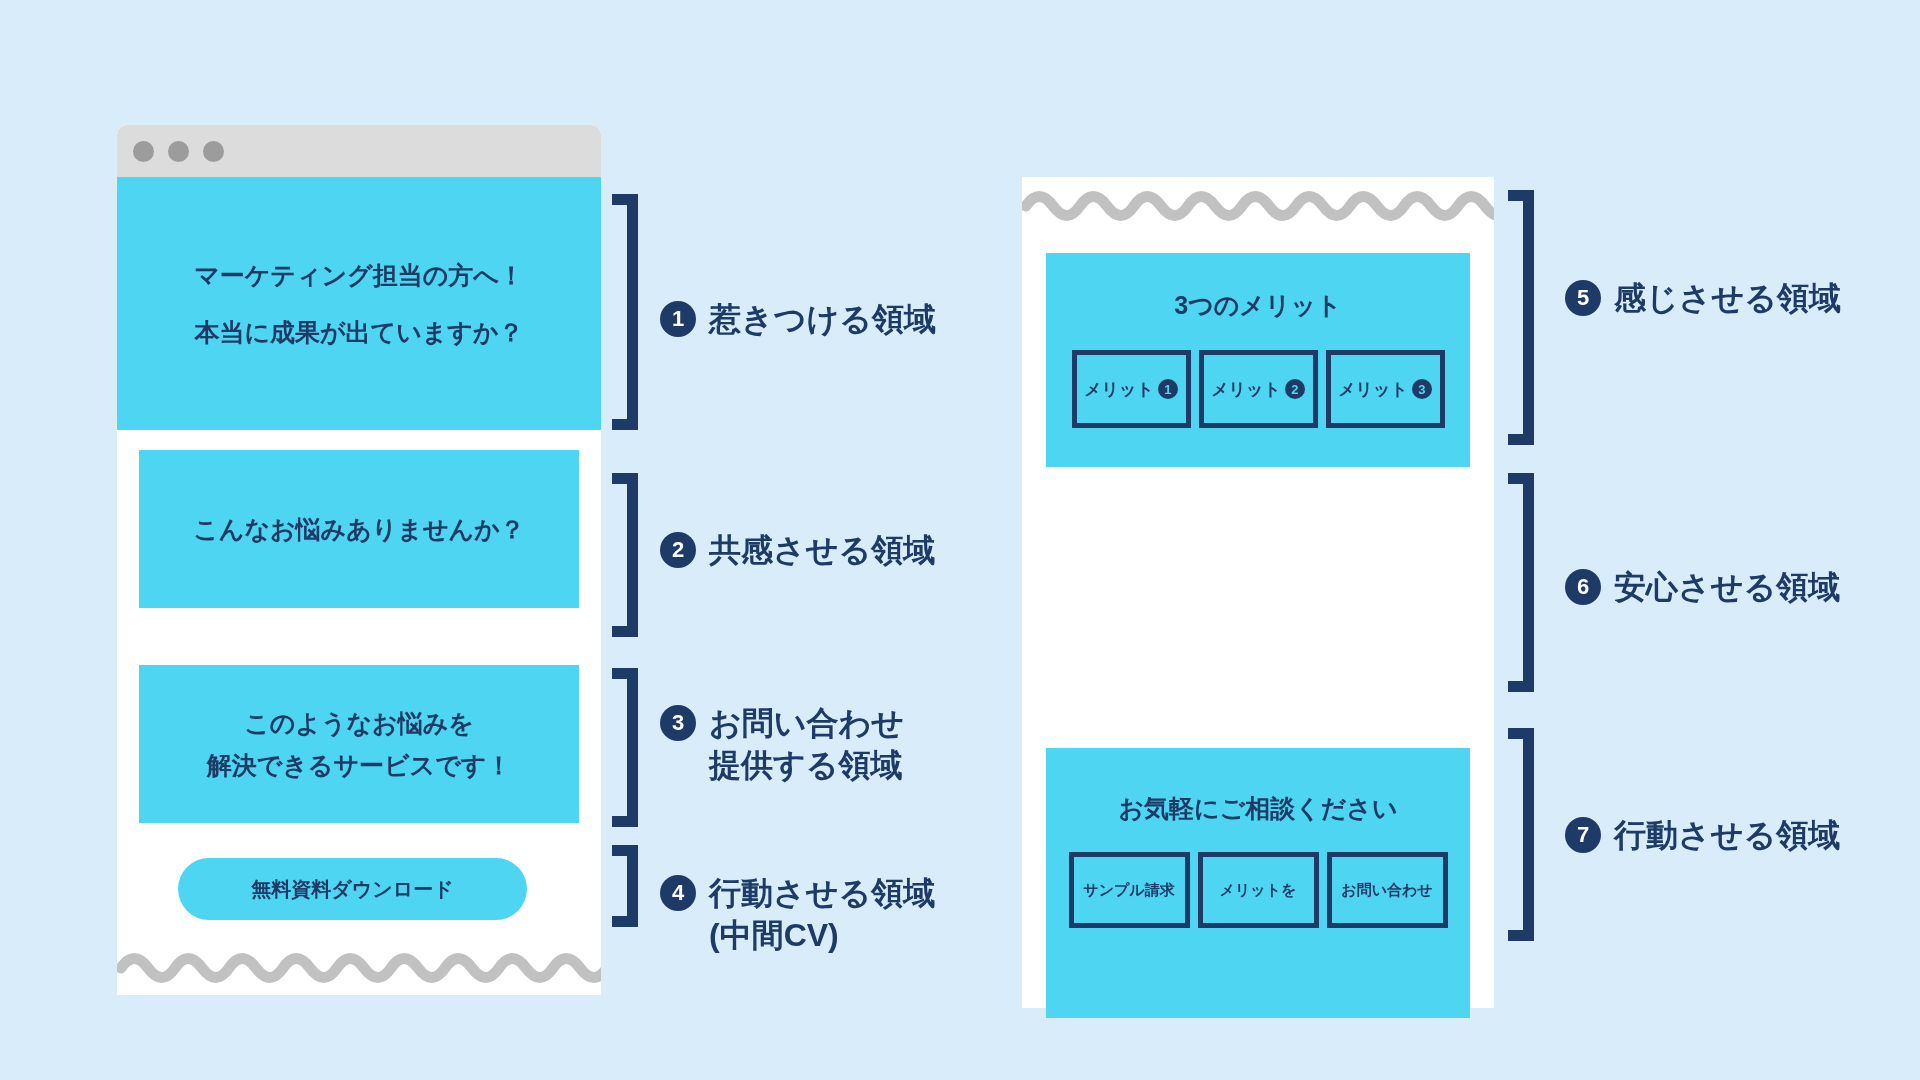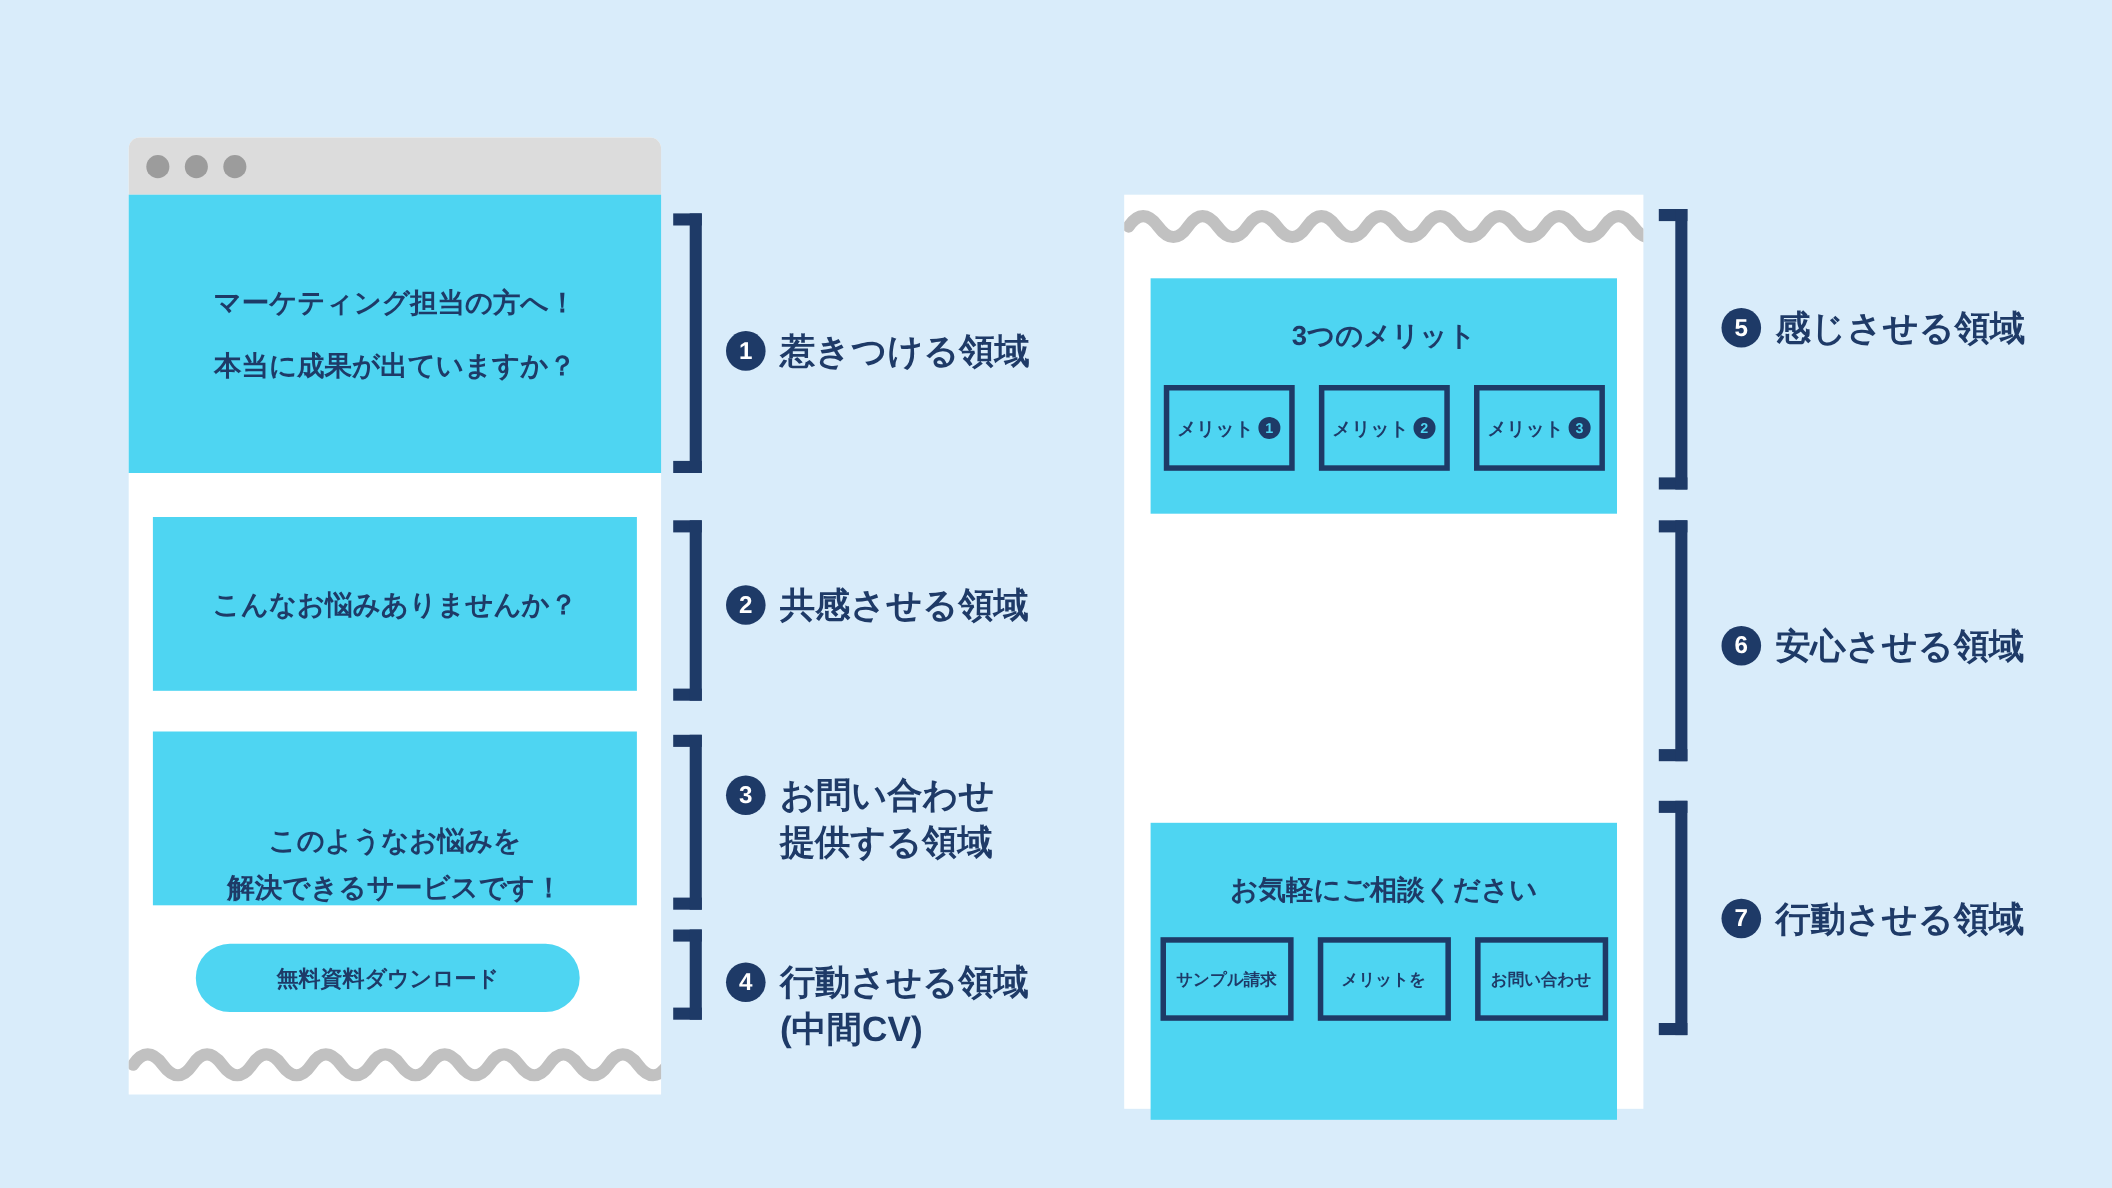--- a/index.html
+++ b/index.html
@@ -16,39 +16,39 @@
   .browser-window { left:117px; top:125px; width:484px; height:870px;
     background:var(--panel_white,#fff); border-radius:10px 10px 0 0; }
   .titlebar { height:52px; background:var(--chrome_gray,#DCDCDC);
     border-radius:10px 10px 0 0; display:flex; align-items:center;
     padding-left:16px; gap:14px; }
   .dot { width:21px; height:21px; border-radius:50%; background:var(--dot_gray,#9C9C9C); }
   .cyan-block { background:var(--cyan,#4ED5F2); }
   .hero { position:absolute; top:52px; left:0; width:484px; height:253px;
     display:flex; flex-direction:column; align-items:center; justify-content:center;
     gap:24px; font-size:25px; text-align:center; }
-  .block-empathy { position:absolute; left:22px; top:345px; width:440px; height:158px;
+  .block-empathy { position:absolute; left:22px; top:325px; width:440px; height:158px;
     display:flex; align-items:center; justify-content:center; font-size:25px; }
   .block-solution { position:absolute; left:22px; top:540px; width:440px; height:158px;
-    display:flex; flex-direction:column; align-items:center; justify-content:flex-end;
+    display:flex; flex-direction:column; align-items:center; justify-content:center;
     gap:9px; font-size:25px; text-align:center; }
   .cta { position:absolute; left:61px; top:733px; width:349px; height:62px;
     border-radius:31px; background:var(--cyan,#4ED5F2);
     display:flex; align-items:center; justify-content:center; font-size:20px; }
   .wave { position:absolute; left:0; }
   .wave-left { top:820px; }
 
   
   .scroll-panel { left:1022px; top:152px; width:472px; height:831px; background:var(--panel_white,#fff);margin-top:25px; }
   .wave-right { top:6px; }
   .rblock { position:absolute; left:24px; width:424px; background:var(--cyan,#4ED5F2); }
   .block-merits { top:76px; height:214px; }
   .rtitle { text-align:center; font-size:25px; }
   .merits-title { margin-top:36px; }
-  .boxrow { position:absolute; left:0; width:424px; display:flex; justify-content:center; gap:22px;align-items:center; }
+  .boxrow { position:absolute; left:0; width:424px; display:flex; justify-content:center; gap:8px;align-items:center; }
   .merit-row { top:97px; }
   .outline-box { width:119px; height:78px; border:5px solid var(--navy,#1E3A67);
     display:flex; align-items:center; justify-content:center; gap:4px; font-size:17px; }
   .mini-num { flex:none; width:20px; height:20px; border-radius:50%;
     background:var(--navy,#1E3A67); color:var(--cyan,#4ED5F2); font-size:13px;
     display:flex; align-items:center; justify-content:center; }
   .block-voice { top:326px; height:212px; }
   .voice-label { position:absolute; left:51px; top:93px; font-size:25px; }
   .photo-box { position:absolute; left:231px; top:60px; width:146px; height:100px;
     border:6px solid var(--navy,#1E3A67); display:flex; align-items:center; justify-content:center; }

